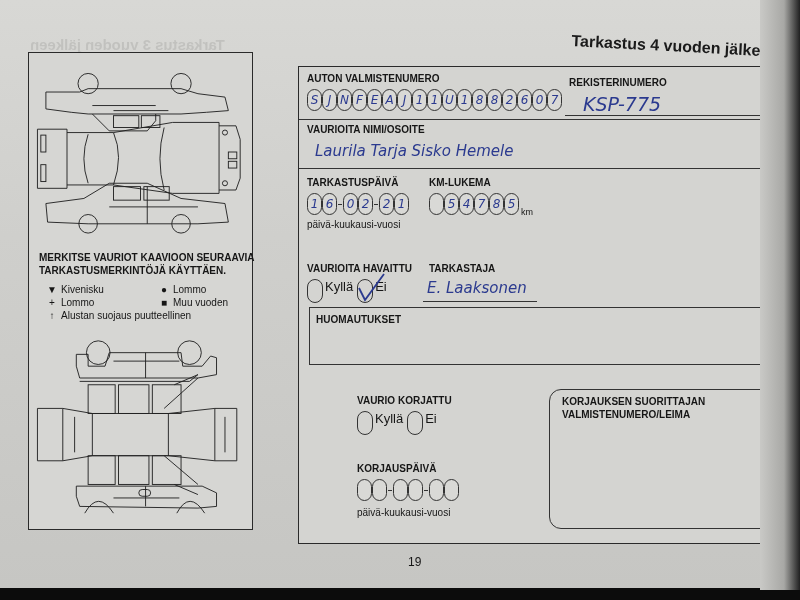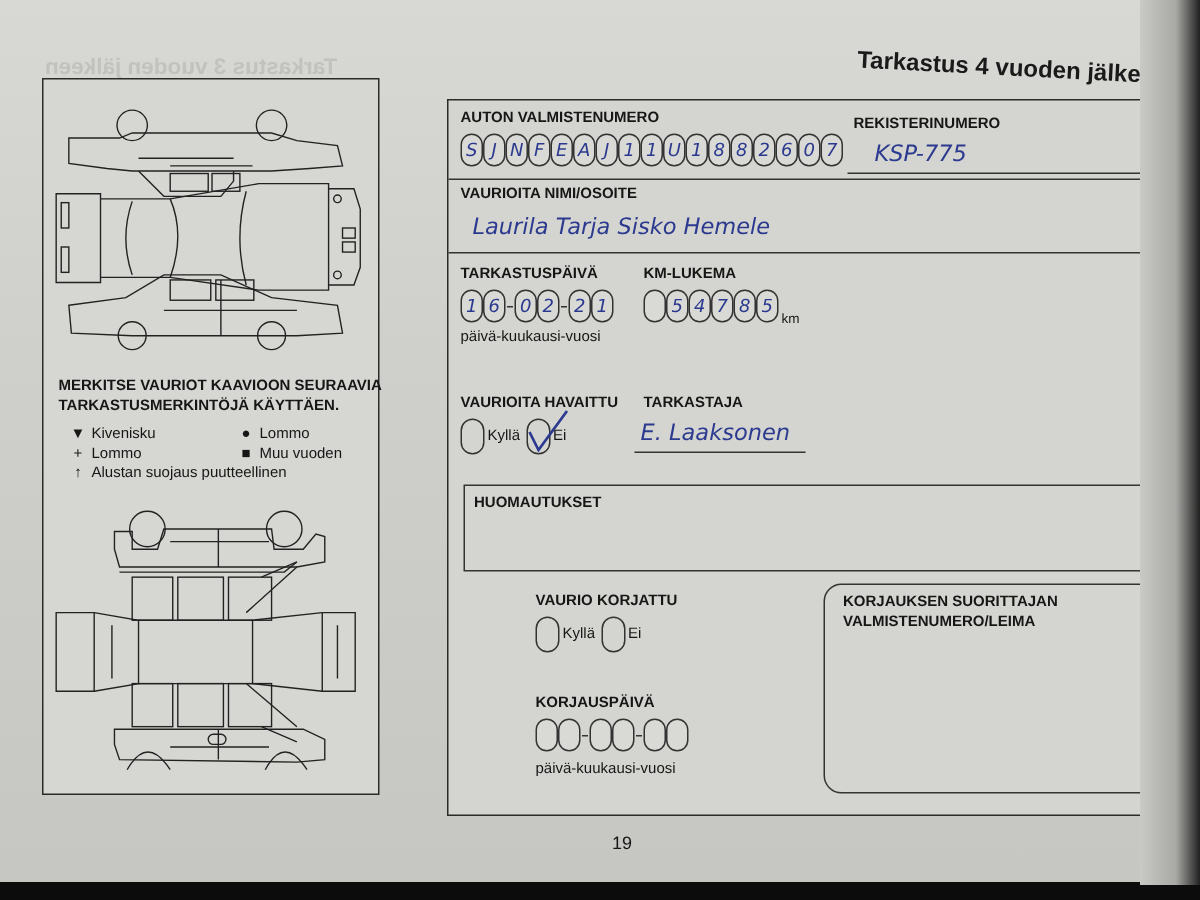--- a/index.html
+++ b/index.html
@@ -51,33 +51,33 @@
     width: 15px; height: 22px; border: 1.2px solid #333; border-radius: 8px;
     margin-right: 0px; display: flex; align-items: center; justify-content: center;
     font-size: 12px; background: #d9d9d6;
   }
   .dash { width: 4px; height: 1px; background: #333; align-self: center; margin: 0 1px; }
   .hline { position: absolute; height: 1px; background: #333; }
   .oval {
     width: 16px; height: 24px; border: 1.3px solid #333; border-radius: 9px;
     display: inline-block; position: relative; vertical-align: middle;
   }
-  .radio-row { position: absolute; display: flex; align-items: center; font-size: 10px; }
+  .radio-row { position: absolute; display: flex; align-items: flex-start; font-size: 13px; }
   .radio-row span.t { margin: 0 4px 2px 2px; }
   .stamp-box {
     position: absolute; border: 1.3px solid #333; border-radius: 12px;
   }
   .stamp-logo {
     position: absolute; left: 22px; top: 28px; width: 160px; height: 44px;
   }
   .stamp-name {
     position: absolute; left: 38px; top: 82px; font-size: 12.5px; letter-spacing: .2px;
   }
   .remarks {
-    position: absolute; left: 10px; top: 256px; width: 472px; height: 58px;
+    position: absolute; left: 10px; top: 240px; width: 472px; height: 58px;
     border: 1.3px solid #333;
   }
   .page-num { position: absolute; left: 408px; top: 555px; font-size: 12px; }
   .check { position: absolute; left: -2px; top: -8px; }
 </style>
 </head>
 <body>
 
 <div class="page">
 
@@ -190,21 +190,21 @@
       <div class="box hand">1</div>
       <div class="box hand">8</div>
       <div class="box hand">8</div>
       <div class="box hand">2</div>
       <div class="box hand">6</div>
       <div class="box hand">0</div>
       <div class="box hand">7</div>
     </div>
 
     <div class="lbl" style="left:270px;top:10px">REKISTERINUMERO</div>
-    <div class="small hand" style="left:284px;top:26px;font-size:15px">KSP-775</div>
+    <div class="small hand" style="left:284px;top:26px;font-size:19px">KSP-775</div>
     <div class="hline" style="left:266px;top:48px;width:214px"></div>
 
     <div class="hline" style="left:0;top:52px;width:484px"></div>
 
     <div class="lbl" style="left:8px;top:57px">VAURIOITA NIMI/OSOITE</div>
     <div class="small hand" style="left:16px;top:75px;font-size:15px">Laurila Tarja Sisko Hemele</div>
 
     <div class="hline" style="left:0;top:101px;width:484px"></div>
 
     <div class="lbl" style="left:8px;top:110px">TARKASTUSPÄIVÄ</div>

